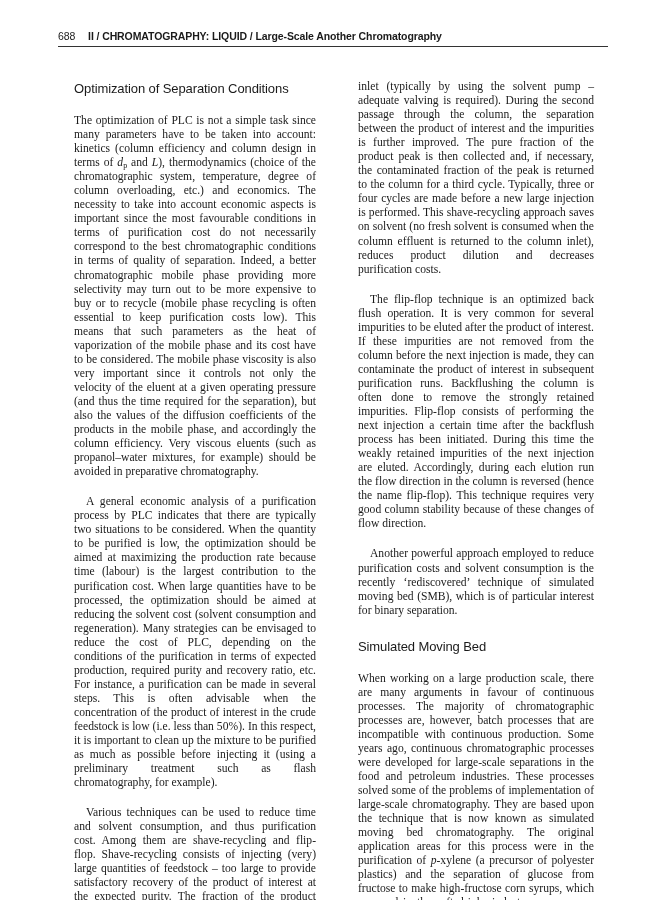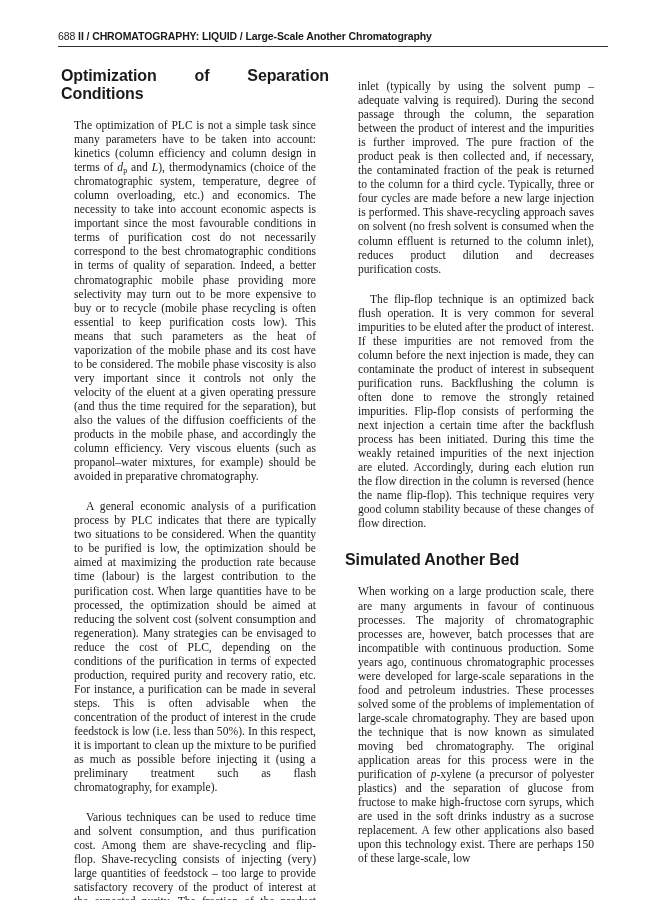--- a/index.html
+++ b/index.html
@@ -2,29 +2,29 @@
 <html><head>
 <meta charset="utf-8">
 <style>
   html, body { margin: 0; padding: 0; background: #ffffff; }
   body { width: 668px; height: 900px; position: relative; overflow: hidden; color: #1a1a1a; }
   .running-head {
     position: absolute; left: 58px; top: 30px; width: 550px;
     font-family: "Liberation Sans", sans-serif; font-size: 10.5px; font-weight: bold;
     letter-spacing: -0.1px;
   }
-  .running-head .pno { font-weight: normal; }
+  .running-head .pno { font-weight: normal; margin-right: 10px; }
   .rule { position: absolute; left: 58px; top: 46px; width: 550px; height: 1px; background: #333; }
   .col { position: absolute; top: 64px; width: 274px;
     font-family: "Liberation Serif", serif; font-size: 11.6px; line-height: 14.05px;
     text-align: justify; hyphens: manual; }
   .col-left { left: 58px; }
   .col-right { left: 342px; width: 268px; }
-  h2.sec { font-family: "Liberation Sans", sans-serif; font-weight: bold; font-size: 16px;
-    margin: 3px; letter-spacing: -0.1px; line-height: 18px; }
+  h2.sec { font-family: "Liberation Sans", sans-serif; font-weight: normal; font-size: 13px;
+    margin: 16px; letter-spacing: -0.1px; line-height: 18px; }
   .col-left h2.sec { margin-bottom: 10px; }
   .col-right h2.sec { margin-top: 20px; margin-bottom: 6px; }
   p { margin: 16px; }
   p.indent { text-indent: 12px; }
   sub { font-size: 8px; vertical-align: -2px; line-height: 0; }
 </style>
 </head>
 <body>
 
 <div class="running-head">
@@ -36,15 +36,16 @@
 <div class="col col-left">
   <h2 class="sec">Optimization of Separation Conditions</h2>
   <p><span>The optimization of PLC is not a simple task since many parameters have to be taken into account: kinetics (column efficiency and column design in terms of </span><i><span>d</span></i><sub>p</sub><span> and </span><i>L</i><span>), thermodynamics (choice of the chromatographic system, temperature, degree of column overloading, etc.) and economics. The necessity to take into account economic aspects is important since the most favourable conditions in terms of purification cost do not necessarily correspond to the best chromatographic conditions in terms of quality of separation. Indeed, a better chromatographic mobile phase providing more selectivity may turn out to be more expensive to buy or to recycle (mobile phase recycling is often essential to keep purification costs low). This means that such parameters as the heat of vaporization of the mobile phase and its cost have to be considered. The mobile phase viscosity is also very important since it controls not only the velocity of the eluent at a given operating pressure (and thus the time required for the separation), but also the values of the diffusion coefficients of the products in the mobile phase, and accordingly the column efficiency. Very viscous eluents (such as propanol–water mixtures, for example) should be avoided in preparative chromatography.</span></p>
   <p class="indent">A general economic analysis of a purification process by PLC indicates that there are typically two situations to be considered. When the quantity to be purified is low, the optimization should be aimed at maximizing the production rate because time (labour) is the largest contribution to the purification cost. When large quantities have to be processed, the optimization should be aimed at reducing the solvent cost (solvent consumption and regeneration). Many strategies can be envisaged to reduce the cost of PLC, depending on the conditions of the purification in terms of expected production, required purity and recovery ratio, etc. For instance, a purification can be made in several steps. This is often advisable when the concentration of the product of interest in the crude feedstock is low (i.e. less than 50%). In this respect, it is important to clean up the mixture to be purified as much as possible before injecting it (using a preliminary treatment such as flash chromatography, for example).</p>
   <p class="indent">Various techniques can be used to reduce time and solvent consumption, and thus purification cost. Among them are shave-recycling and flip-flop. Shave-recycling consists of injecting (very) large quantities of feedstock – too large to provide satisfactory recovery of the product of interest at the expected purity. The fraction of the product peak where the purity is acceptable is collected and returned to the column</p>
 </div>
 
 <div class="col col-right">
   <p>inlet (typically by using the solvent pump – adequate valving is required). During the second passage through the column, the separation between the product of interest and the impurities is further improved. The pure fraction of the product peak is then collected and, if necessary, the contaminated fraction of the peak is returned to the column for a third cycle. Typically, three or four cycles are made before a new large injection is performed. This shave-recycling approach saves on solvent (no fresh solvent is consumed when the column effluent is returned to the column inlet), reduces product dilution and decreases purification costs.</p>
   <p class="indent">The flip-flop technique is an optimized back flush operation. It is very common for several impurities to be eluted after the product of interest. If these impurities are not removed from the column before the next injection is made, they can contaminate the product of interest in subsequent purification runs. Backflushing the column is often done to remove the strongly retained impurities. Flip-flop consists of performing the next injection a certain time after the backflush process has been initiated. During this time the weakly retained impurities of the next injection are eluted. Accordingly, during each elution run the flow direction in the column is reversed (hence the name flip-flop). This technique requires very good column stability because of these changes of flow direction.</p>
-  <h2 class="sec">Simulated Another Bed</h2>
+  <p class="indent">Another powerful approach employed to reduce purification costs and solvent consumption is the recently ‘rediscovered’ technique of simulated moving bed (SMB), which is of particular interest for binary separation.</p>
+  <h2 class="sec">Simulated Moving Bed</h2>
   <p><span>When working on a large production scale, there are many arguments in favour of continuous processes. The majority of chromatographic processes are, however, batch processes that are incompatible with continuous production. Some years ago, continuous chromatographic processes were developed for large-scale separations in the food and petroleum industries. These processes solved some of the problems of implementation of large-scale chromatography. They are based upon the technique that is now known as simulated moving bed chromatography. The original application areas for this process were in the purification of </span><i>p</i><span>-xylene (a precursor of polyester plastics) and the separation of glucose from fructose to make high-fructose corn syrups, which are used in the soft drinks industry as a sucrose replacement. A few other applications also based upon this technology exist. There are perhaps 150 of these large-scale, low</span></p>
 </div>
 
 </body></html>

